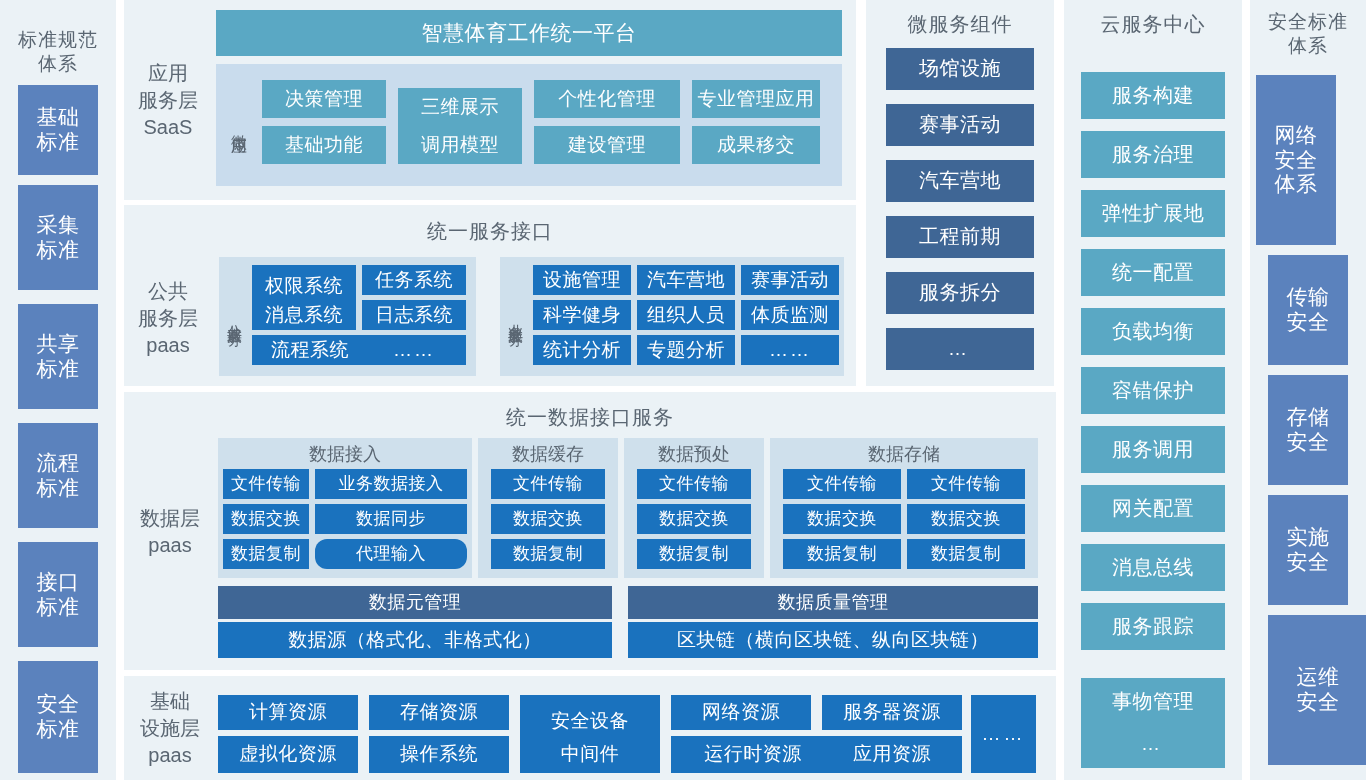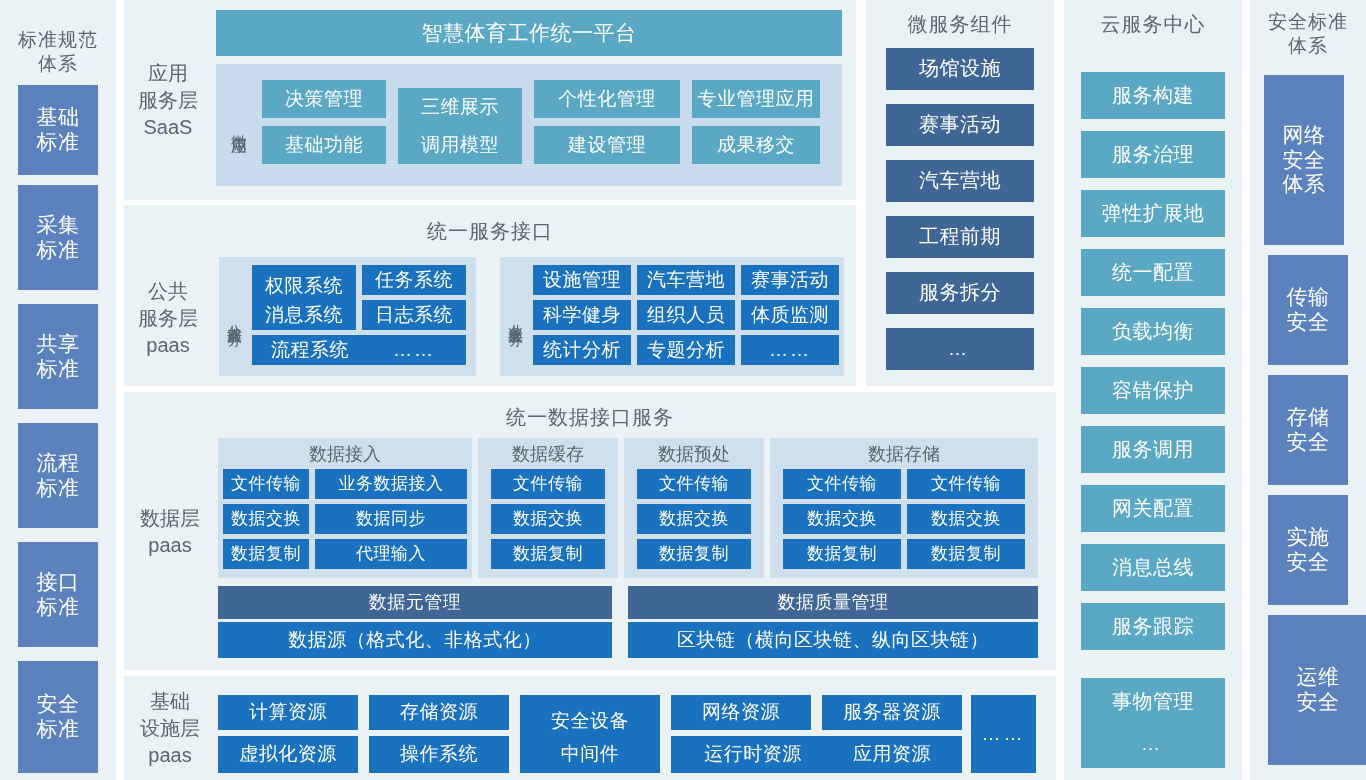--- a/index.html
+++ b/index.html
@@ -173,21 +173,21 @@
       </div>
     </div>
     <div id="data-groups">
         <div class="subpanel" style="left: 94px; top: 46px; width: 254px; height: 140px;">
           <div class="sub-title">数据接入</div>
           <div class="chip chip-blue" style="position: absolute; left: 5px; top: 31px; width: 86px; height: 30px; font-size: 17px;">文件传输</div>
           <div class="chip chip-blue" style="position: absolute; left: 97px; top: 31px; width: 152px; height: 30px; font-size: 17px;">业务数据接入</div>
           <div class="chip chip-blue" style="position: absolute; left: 5px; top: 66px; width: 86px; height: 30px; font-size: 17px;">数据交换</div>
           <div class="chip chip-blue" style="position: absolute; left: 97px; top: 66px; width: 152px; height: 30px; font-size: 17px;">数据同步</div>
           <div class="chip chip-blue" style="position: absolute; left: 5px; top: 101px; width: 86px; height: 30px; font-size: 17px;">数据复制</div>
-          <div class="chip chip-blue" style="position: absolute; left: 97px; top: 101px; width: 152px; height: 30px; font-size: 17px;">代理输入</div>
+          <div class="chip chip-blue" style="position: absolute; left: 97px; top: 101px; width: 152px; height: 30px; font-size: 17px; border-radius: 12px;">代理输入</div>
         </div>
         <div class="subpanel" style="left: 354px; top: 46px; width: 140px; height: 140px;">
           <div class="sub-title">数据缓存</div>
           <div class="chip chip-blue" style="position: absolute; left: 13px; top: 31px; width: 114px; height: 30px; font-size: 17px;">文件传输</div>
           <div class="chip chip-blue" style="position: absolute; left: 13px; top: 66px; width: 114px; height: 30px; font-size: 17px;">数据交换</div>
           <div class="chip chip-blue" style="position: absolute; left: 13px; top: 101px; width: 114px; height: 30px; font-size: 17px;">数据复制</div>
         </div>
         <div class="subpanel" style="left: 500px; top: 46px; width: 140px; height: 140px;">
           <div class="sub-title">数据预处</div>
           <div class="chip chip-blue" style="position: absolute; left: 13px; top: 31px; width: 114px; height: 30px; font-size: 17px;">文件传输</div>
@@ -268,21 +268,21 @@
         <div class="chip chip-teal" style="position: absolute; left: 17px; top: 721px; width: 144px; height: 47px; letter-spacing: 5px;">…</div>
       </div>
   </div>
 
   <div class="panel" style="left:1250px;top:0;width:116px;height:780px;">
     <div class="panel-title" style="padding-top:10px;font-size:19px;">
       <div>安全标准</div>
       <div>体系</div>
     </div>
     <div id="sec-items">
-        <div class="chip chip-std" style="position: absolute; left: 14px; top: 75px; width: 80px; height: 170px;">
+        <div class="chip chip-std" style="position: absolute; left: 6px; top: 75px; width: 80px; height: 170px;">
           <div>
             <div>网络</div>
             <div>安全</div>
             <div>体系</div>
           </div>
         </div>
         <div class="chip chip-std" style="position: absolute; left: 18px; top: 255px; width: 80px; height: 110px;">
           <div>
             <div>传输</div>
             <div>安全</div>

